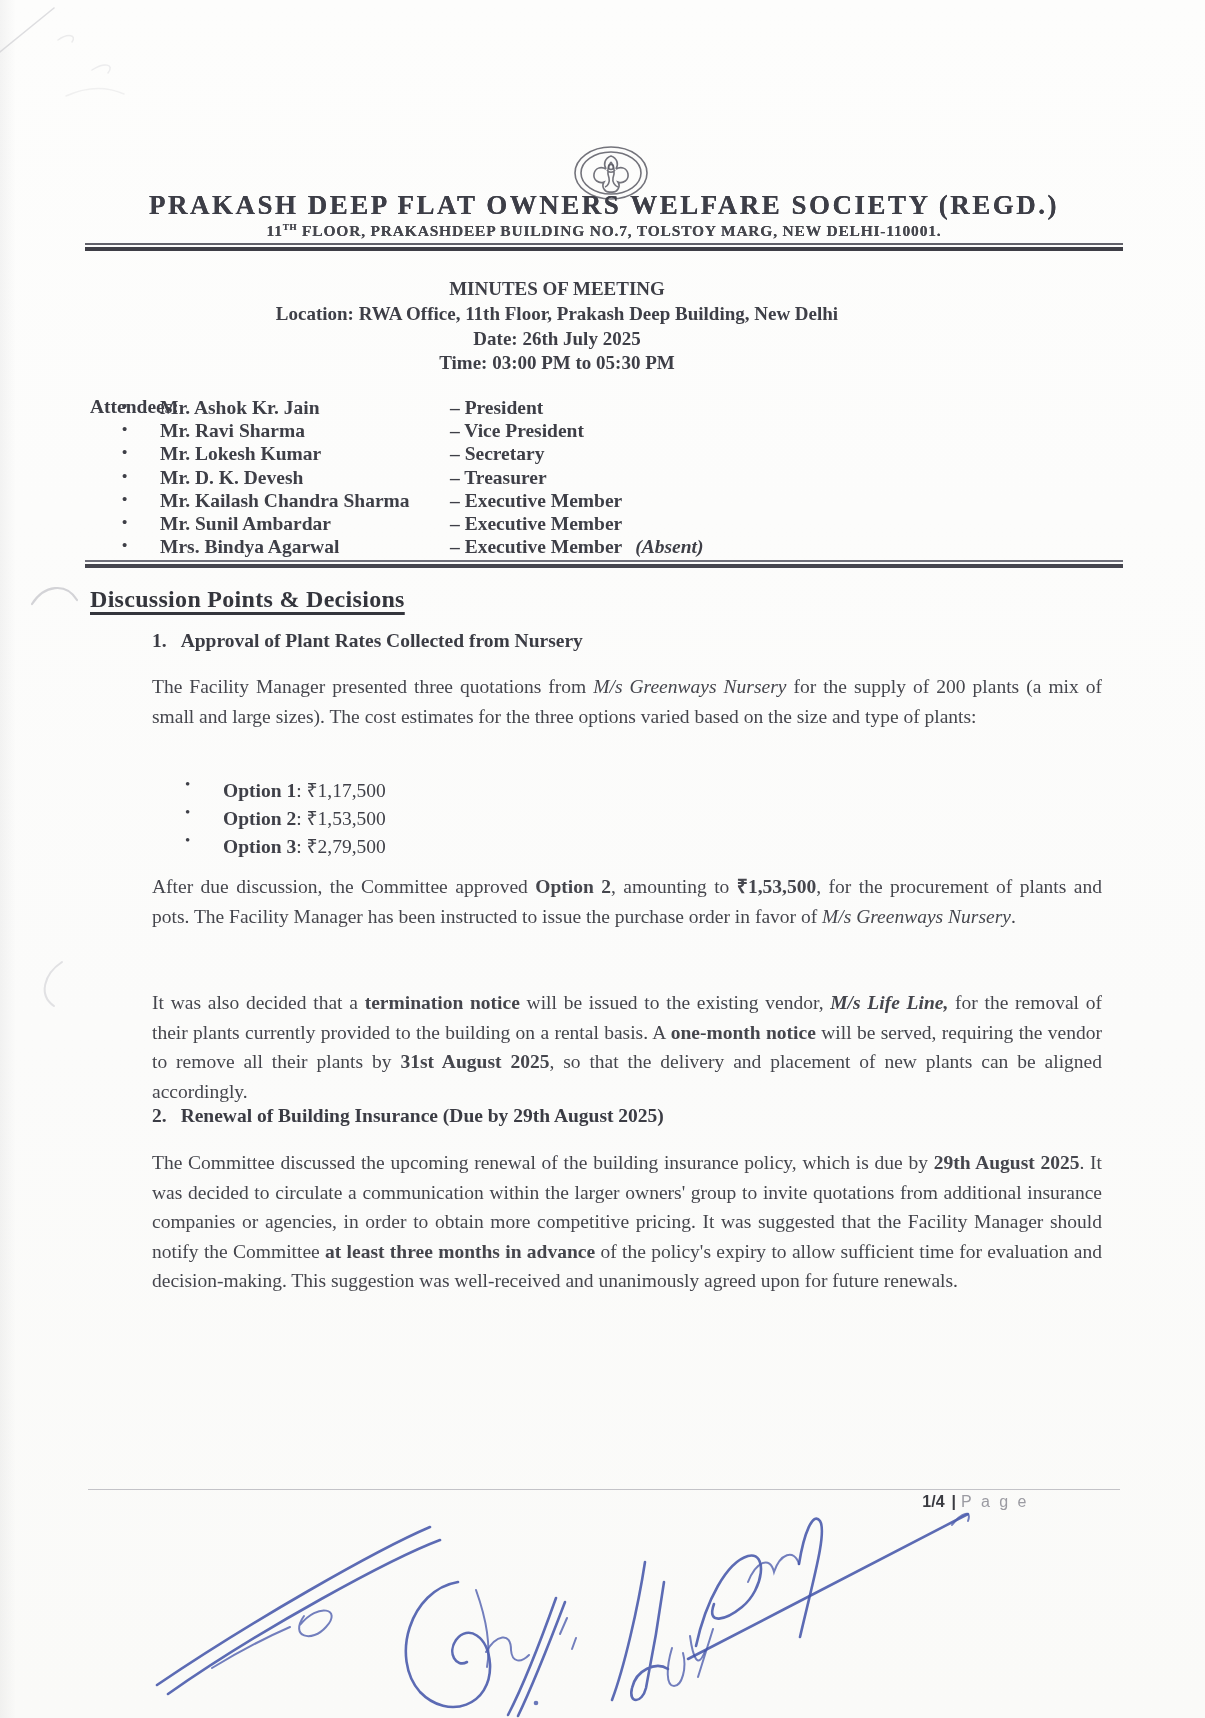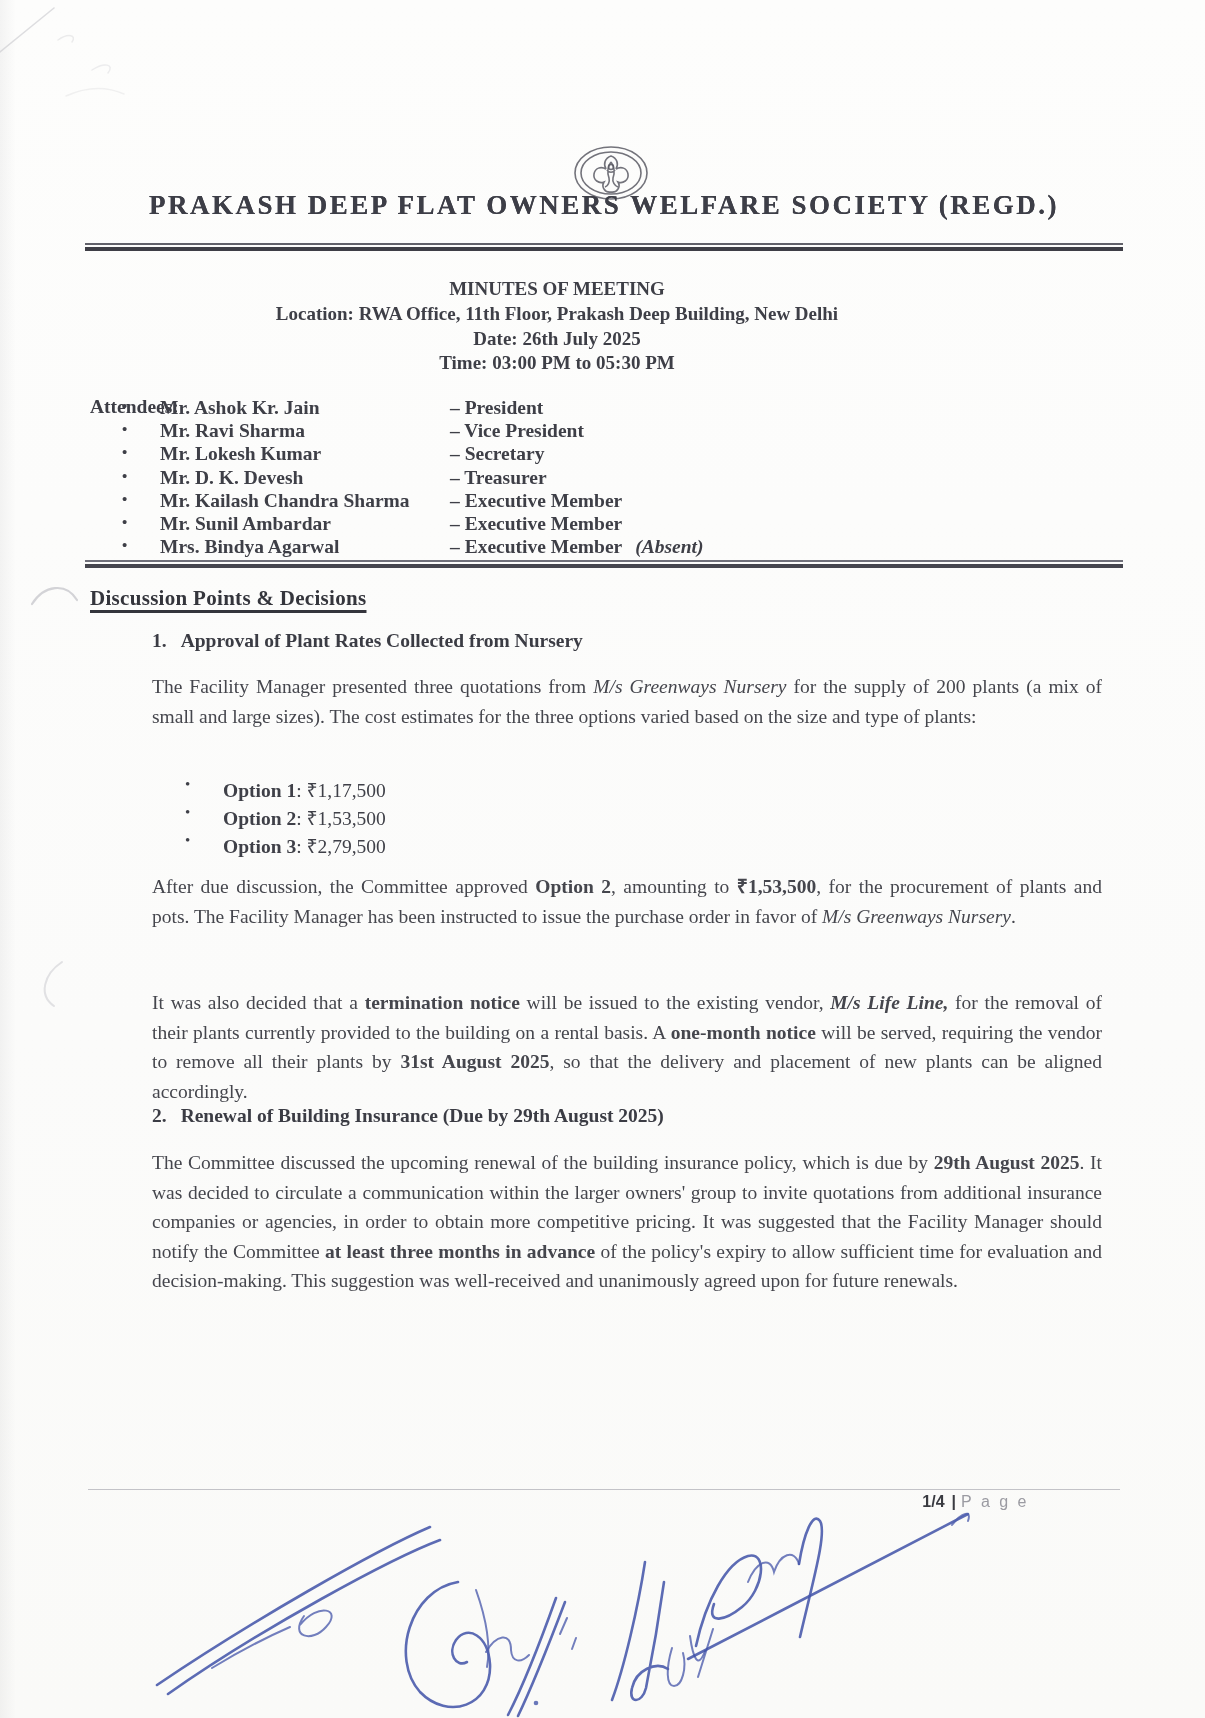--- a/index.html
+++ b/index.html
@@ -46,21 +46,21 @@
   .attendee-row .bullet{position:absolute;left:32px;top:1px;font-size:15px;}
   .attendee-row .name{position:absolute;left:70px;top:0;white-space:nowrap;}
   .attendee-row .role{position:absolute;left:360px;top:0;white-space:nowrap;}
   .attendee-row .note{font-style:italic;margin-left:13px;}
 
   .rule-mid-thin{top:560px;height:2px;background:#70707a;}
   .rule-mid-thick{top:564px;height:4px;background:#46464e;}
 
   
   .section-title{
-    left:90px;top:586px;font-size:21px;font-weight:bold;color:#34353c;
+    left:90px;top:586px;font-size:24px;font-weight:bold;color:#34353c;
     text-decoration:underline;text-decoration-thickness:2.5px;text-underline-offset:5px;
     letter-spacing:.3px;
   }
   .item-heading{font-size:19.5px;font-weight:bold;color:#3b3c44;white-space:nowrap;}
   .item1{left:152px;top:630px;}
   .item2{left:152px;top:1105px;}
   .item-heading .num{margin-right:14px;}
 
   
   .para{
@@ -110,20 +110,21 @@
   </svg>
 
   <svg class="abs emblem" viewBox="0 0 80 58">
     <ellipse class="emblem-stroke" cx="40" cy="29" rx="36" ry="26"></ellipse>
     <ellipse class="emblem-stroke" cx="40" cy="29" rx="30" ry="21" opacity="0.5"></ellipse>
     <path class="emblem-stroke" d="M40,12 C34,14 32,20 35,25 C30,22 24,24 23,30 C22,36 28,40 33,38 C30,43 34,49 40,48 C46,49 50,43 47,38 C52,40 58,36 57,30 C56,24 50,22 45,25 C48,20 46,14 40,12 Z"></path>
     <path class="emblem-stroke" d="M40,18 C37,22 36,28 38,34 C39,38 37,42 34,43 M40,18 C43,22 44,28 42,34 C41,38 44,42 47,43 M36,26 C38,29 42,29 44,26"></path>
     <circle class="emblem-stroke" cx="40" cy="23" r="2.5" opacity="0.6"></circle>
   </svg>
   <div class="abs org-name">PRAKASH DEEP FLAT OWNERS WELFARE SOCIETY (REGD.)</div>
+  <div class="abs org-address"><span>11</span><sup>TH</sup><span> FLOOR, PRAKASHDEEP BUILDING NO.7, TOLSTOY MARG, NEW DELHI-110001.</span></div>
   <div class="abs rule rule-top-thin"></div>
   <div class="abs rule rule-top-thick"></div>
 
   <div class="abs meeting">
     <div>MINUTES OF MEETING</div>
     <div>Location: RWA Office, 11th Floor, Prakash Deep Building, New Delhi</div>
     <div>Date: 26th July 2025</div>
     <div>Time: 03:00 PM to 05:30 PM</div>
   </div>
 

